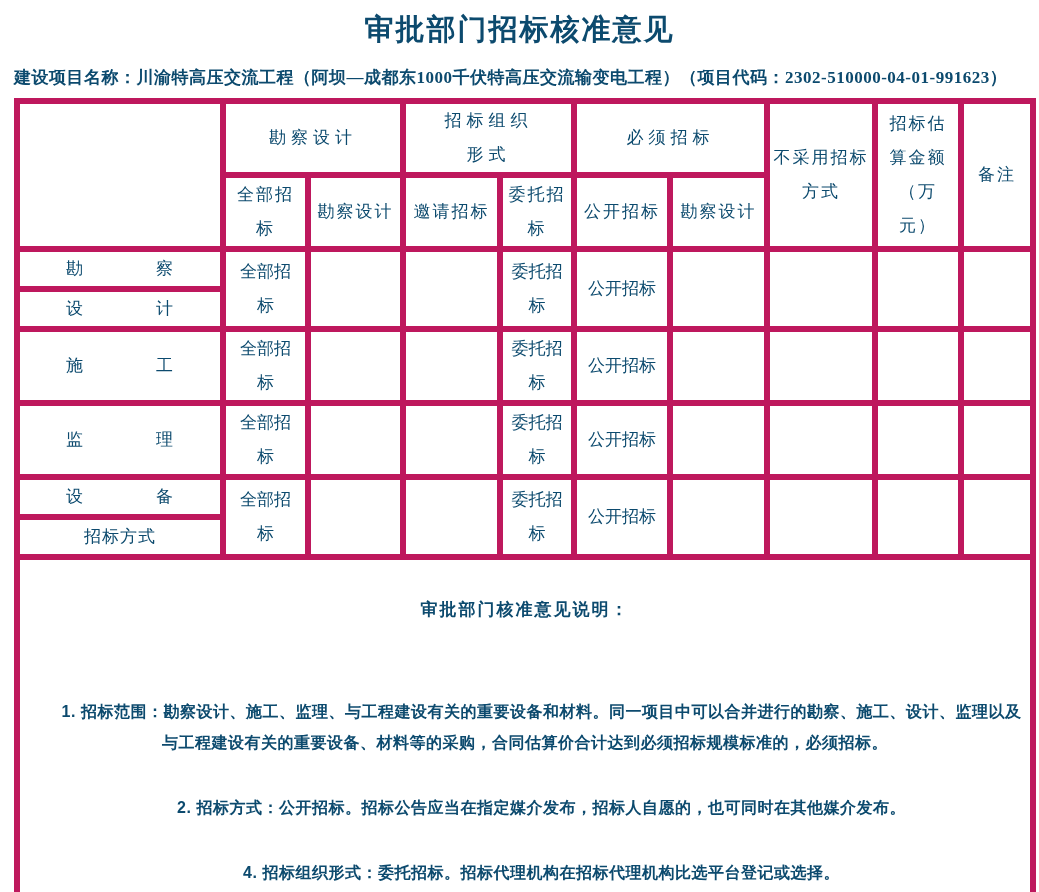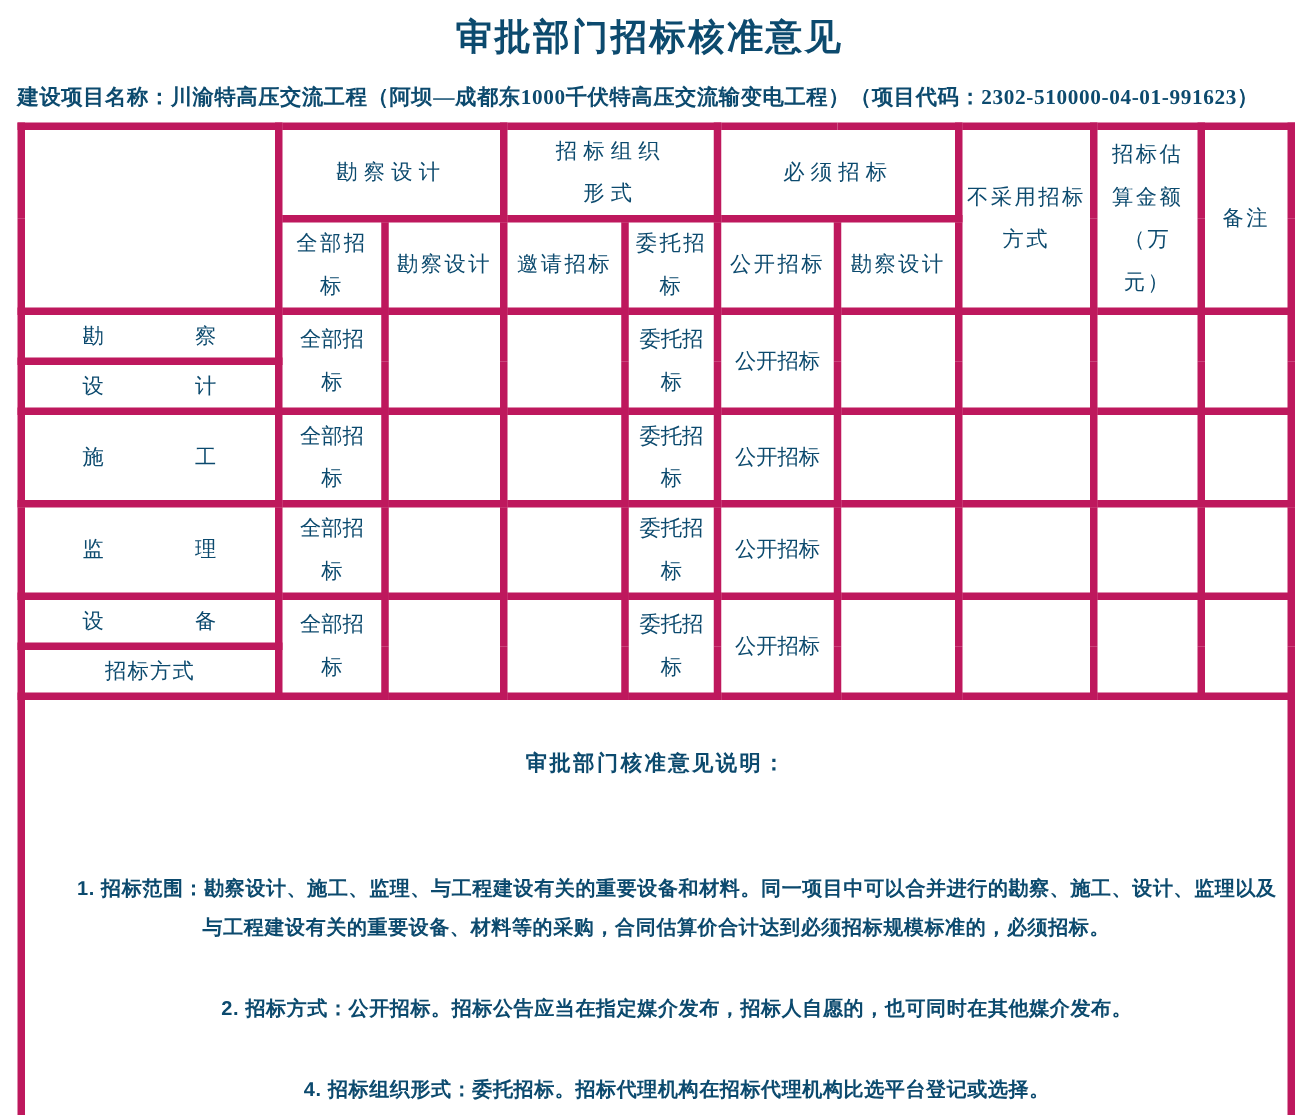--- a/index.html
+++ b/index.html
@@ -54,21 +54,21 @@
   tr.h-cailiao{height:36px;}
   tr.h-notes{height:361px;}
   td.notes-cell{
     vertical-align:top;
     text-align:left;
     white-space:normal;
     padding:9px 11px 0 10px;
     line-height:31px;
   }
   .notes-heading{
-    font-family:Liberation Serif, serif;
+    font-family:Liberation Mono, monospace;
     font-weight:bold;
     font-size:17px;
     letter-spacing:2px;
   }
   .notes-body p{
     margin:0;
     font-family:"Liberation Sans",sans-serif;
     font-weight:bold;
     font-size:16px;
     letter-spacing:0.5px;

